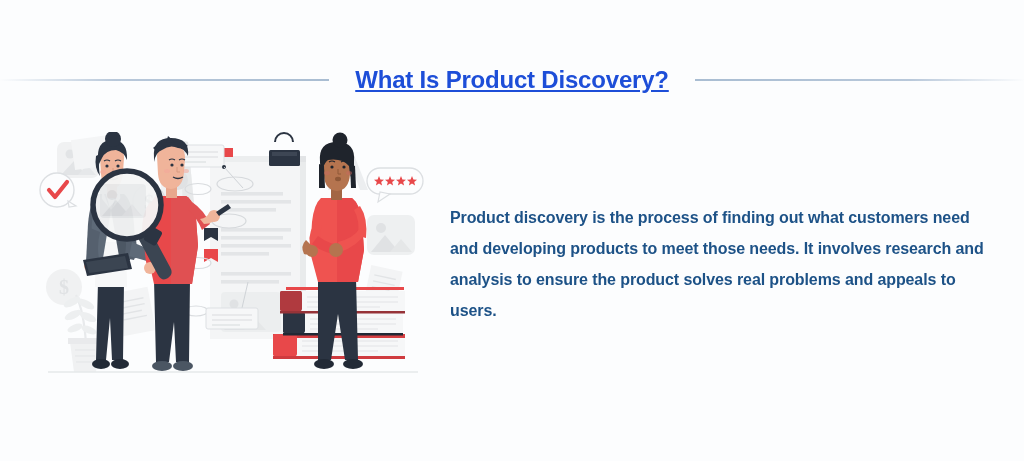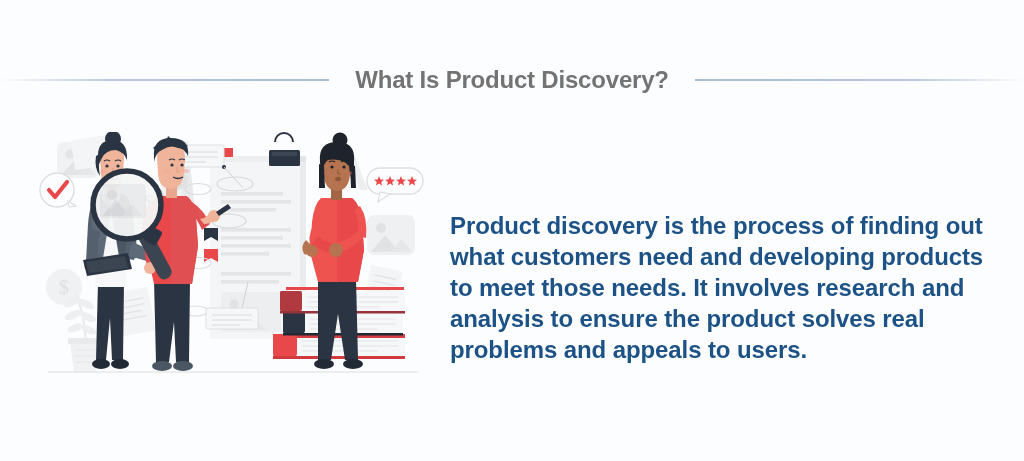--- a/index.html
+++ b/index.html
@@ -36,33 +36,34 @@
     background: linear-gradient(to right, rgba(180,198,218,0), #b8c8da 35%, #a9bdd2 100%);
   }
   .rule-right {
     width: 330px;
     margin-left: 26px;
     background: linear-gradient(to left, rgba(180,198,218,0), #b8c8da 35%, #a9bdd2 100%);
   }
   .page-title {
     font-size: 24px;
     font-weight: bold;
-    color: #737373;
+    color: #1d4ed8;
     letter-spacing: -0.2px;
     white-space: nowrap;
     line-height: 1;
+    text-decoration: underline;
   }
 
   
   .body-copy {
     position: absolute;
     left: 450px;
     top: 186px;
     width: 548px;
-    font-size: 24px;
+    font-size: 16px;
     font-weight: bold;
     line-height: 31px;
     color: #1d5287;
     letter-spacing: -0.1px;
   }
 
   
   .illustration {
     position: absolute;
     left: 28px;

